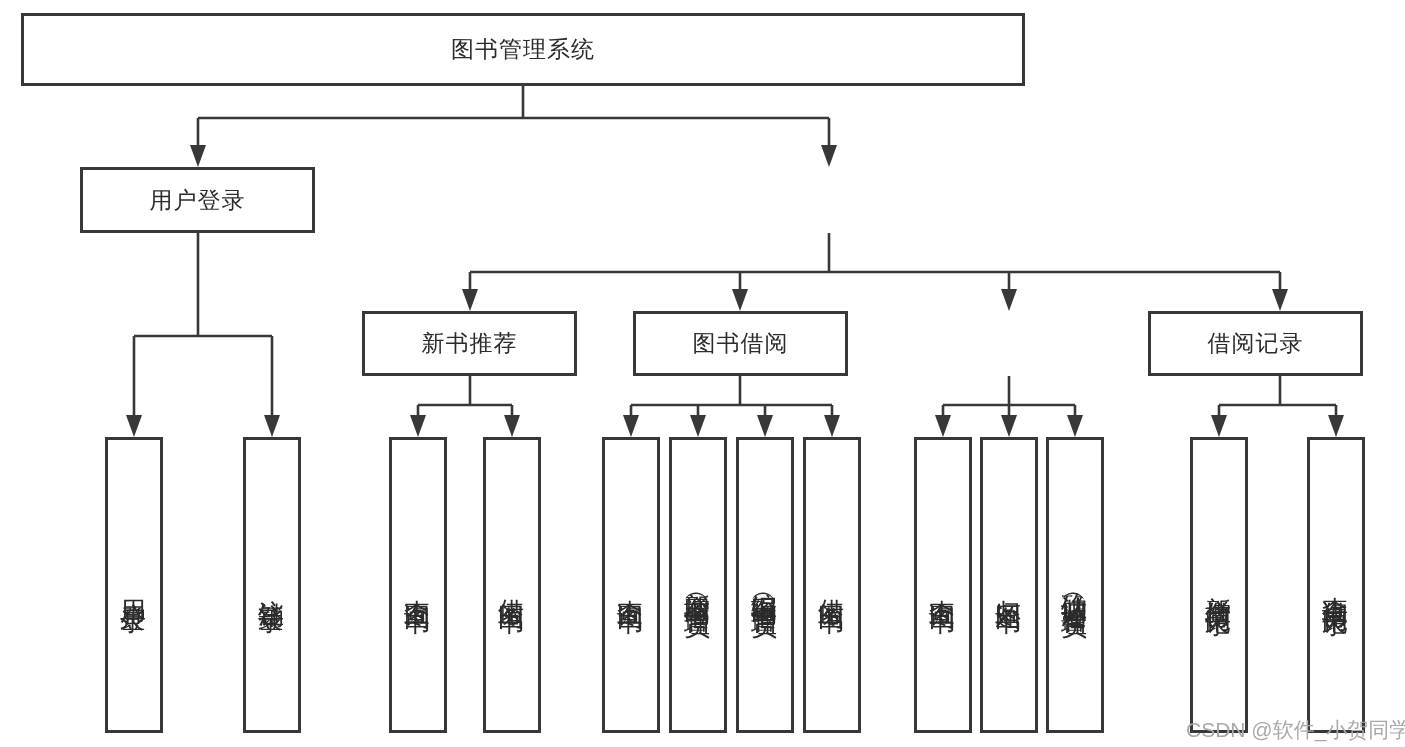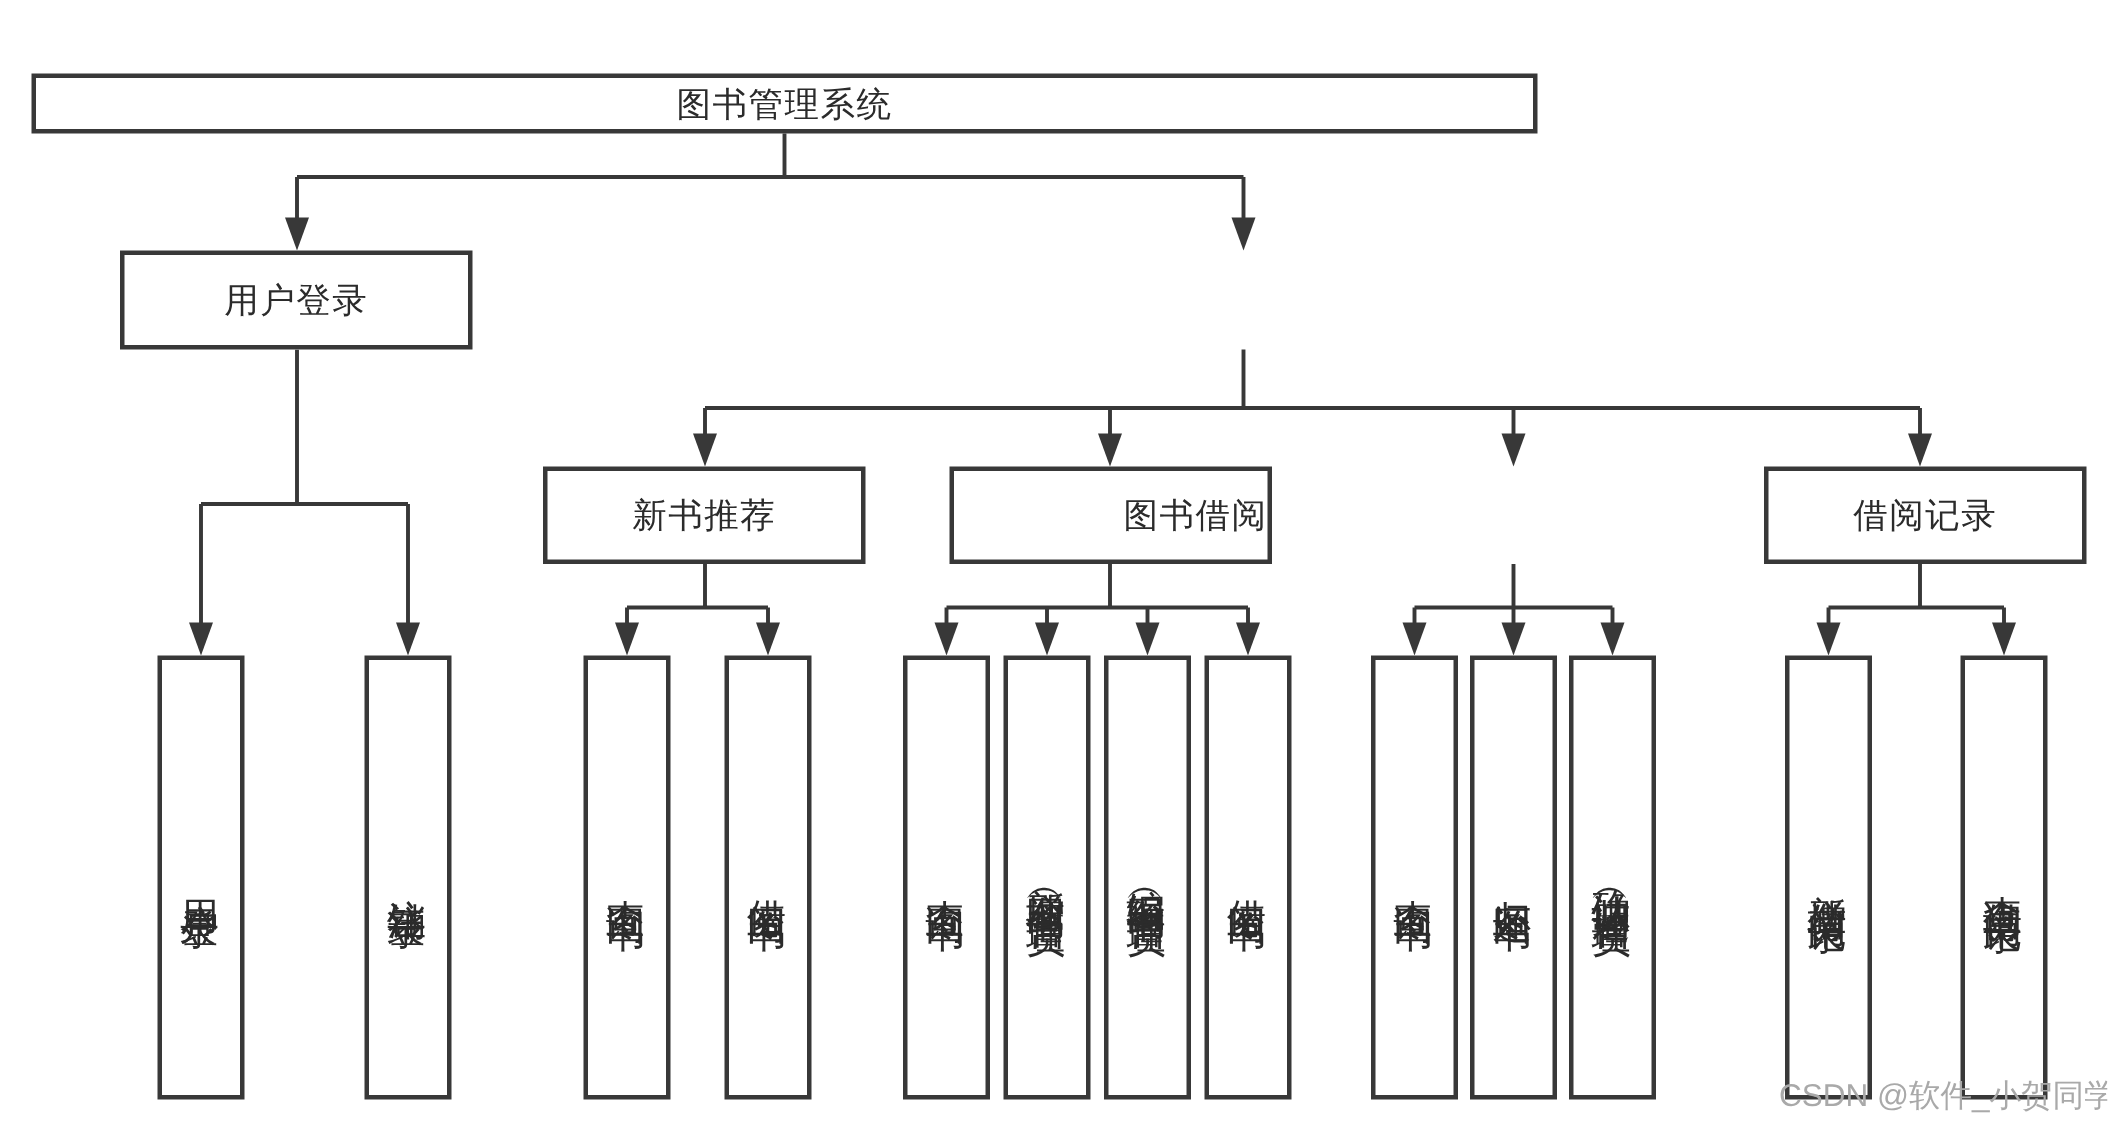--- a/index.html
+++ b/index.html
@@ -42,30 +42,30 @@
     height: 296px;
   }
   .leaf span {
     writing-mode: vertical-rl;
     text-orientation: mixed;
     font-size: 26px;
     letter-spacing: 3px;
     white-space: nowrap;
   }
   
-  .n-root  { left: 21px;  top: 13px;  width: 1004px; height: 40px; margin-top: 36px; }
+  .n-root  { left: 21px;  top: 13px;  width: 1004px; height: 73px; }
   
   .n-login { left: 80px;  top: 167px; width: 235px;  height: 66px; }
   .n-mgmt  { left: 710px; top: 167px; width: 237px;  height: 66px; }
   
   .lvl3    { top: 311px;  width: 215px; height: 65px; }
   .n-l3-1  { left: 362px; }
-  .n-l3-2  { left: 633px; justify-content: flex-end; }
+  .n-l3-2  { left: 633px; }
   .n-l3-3  { left: 902px; }
-  .n-l3-4  { left: 1176px; }
+  .n-l3-4  { left: 1148px; }
   
   .n-lf-1  { left: 105px; }
   .n-lf-2  { left: 243px; }
   .n-lf-3  { left: 389px; }
   .n-lf-4  { left: 483px; }
   .n-lf-5  { left: 602px; }
   .n-lf-6  { left: 669px; }
   .n-lf-7  { left: 736px; }
   .n-lf-8  { left: 803px; }
   .n-lf-9  { left: 914px; }

